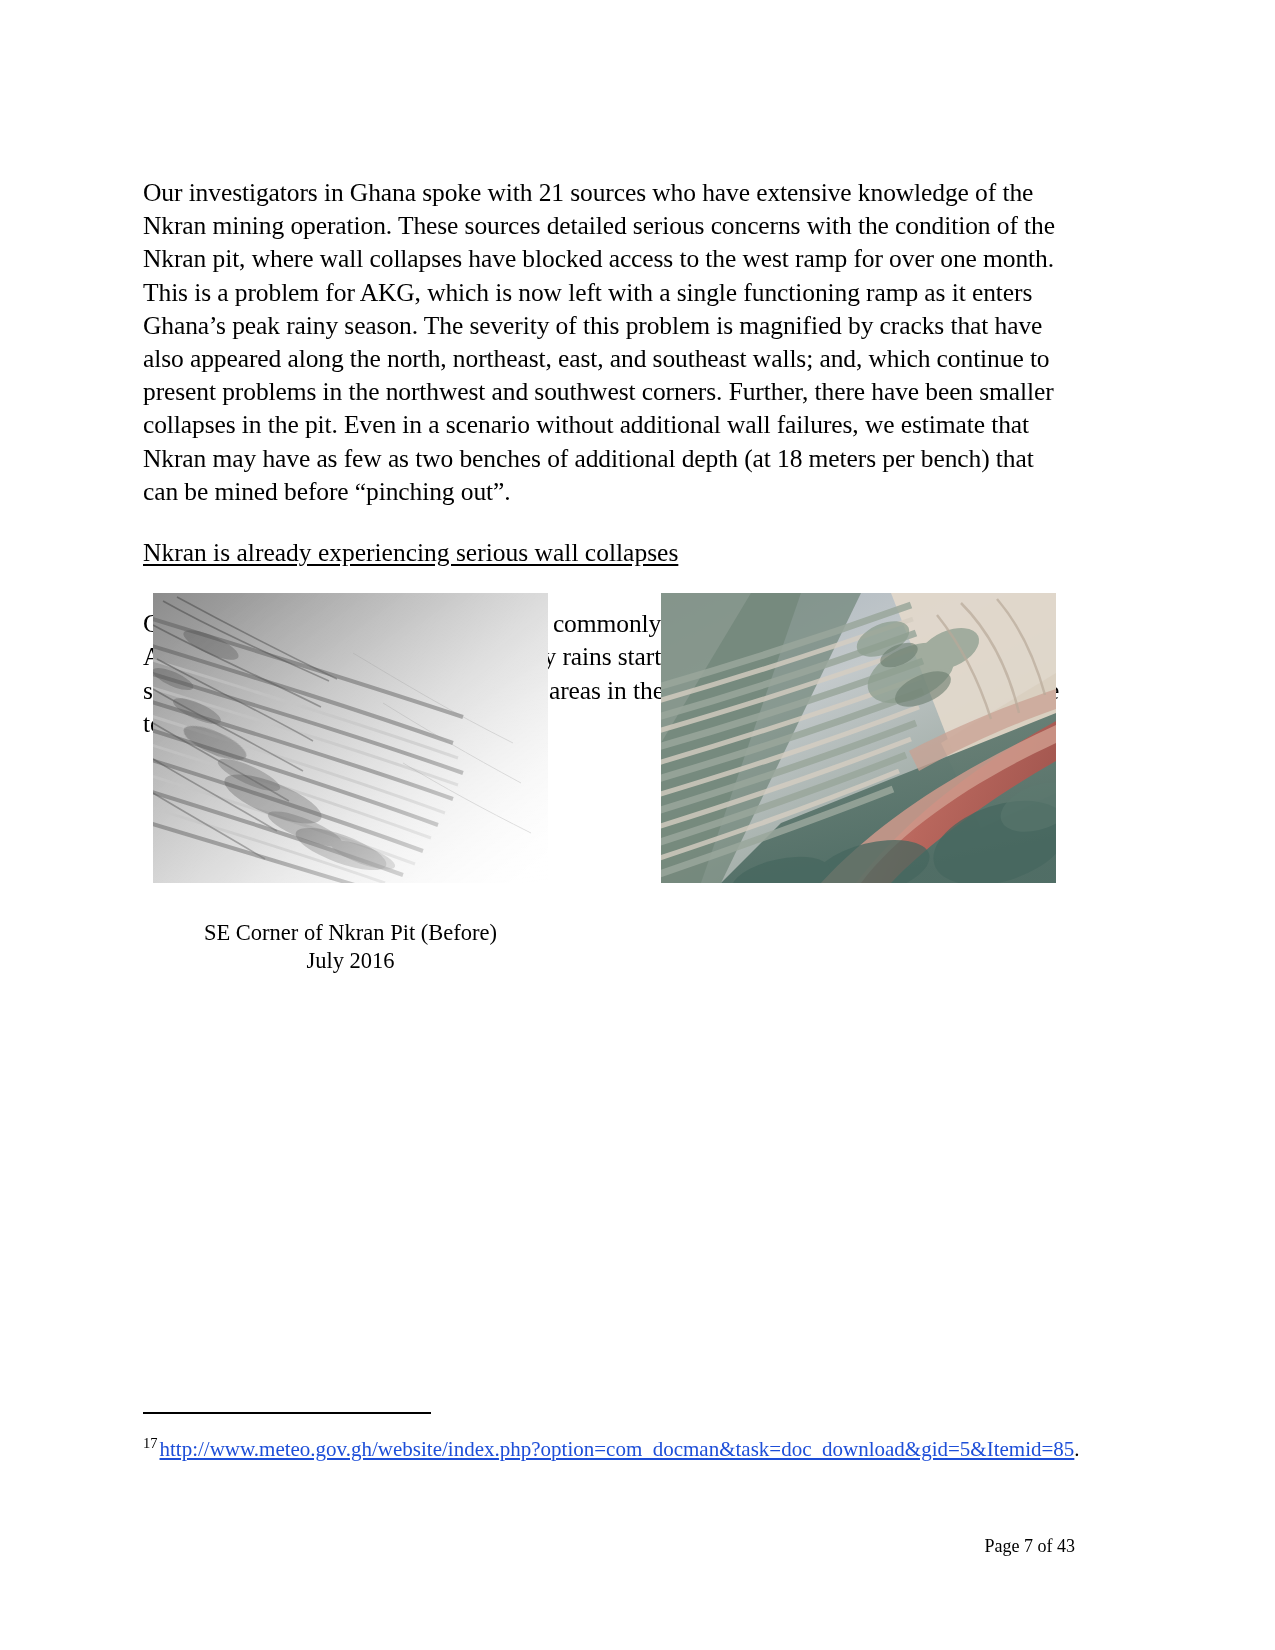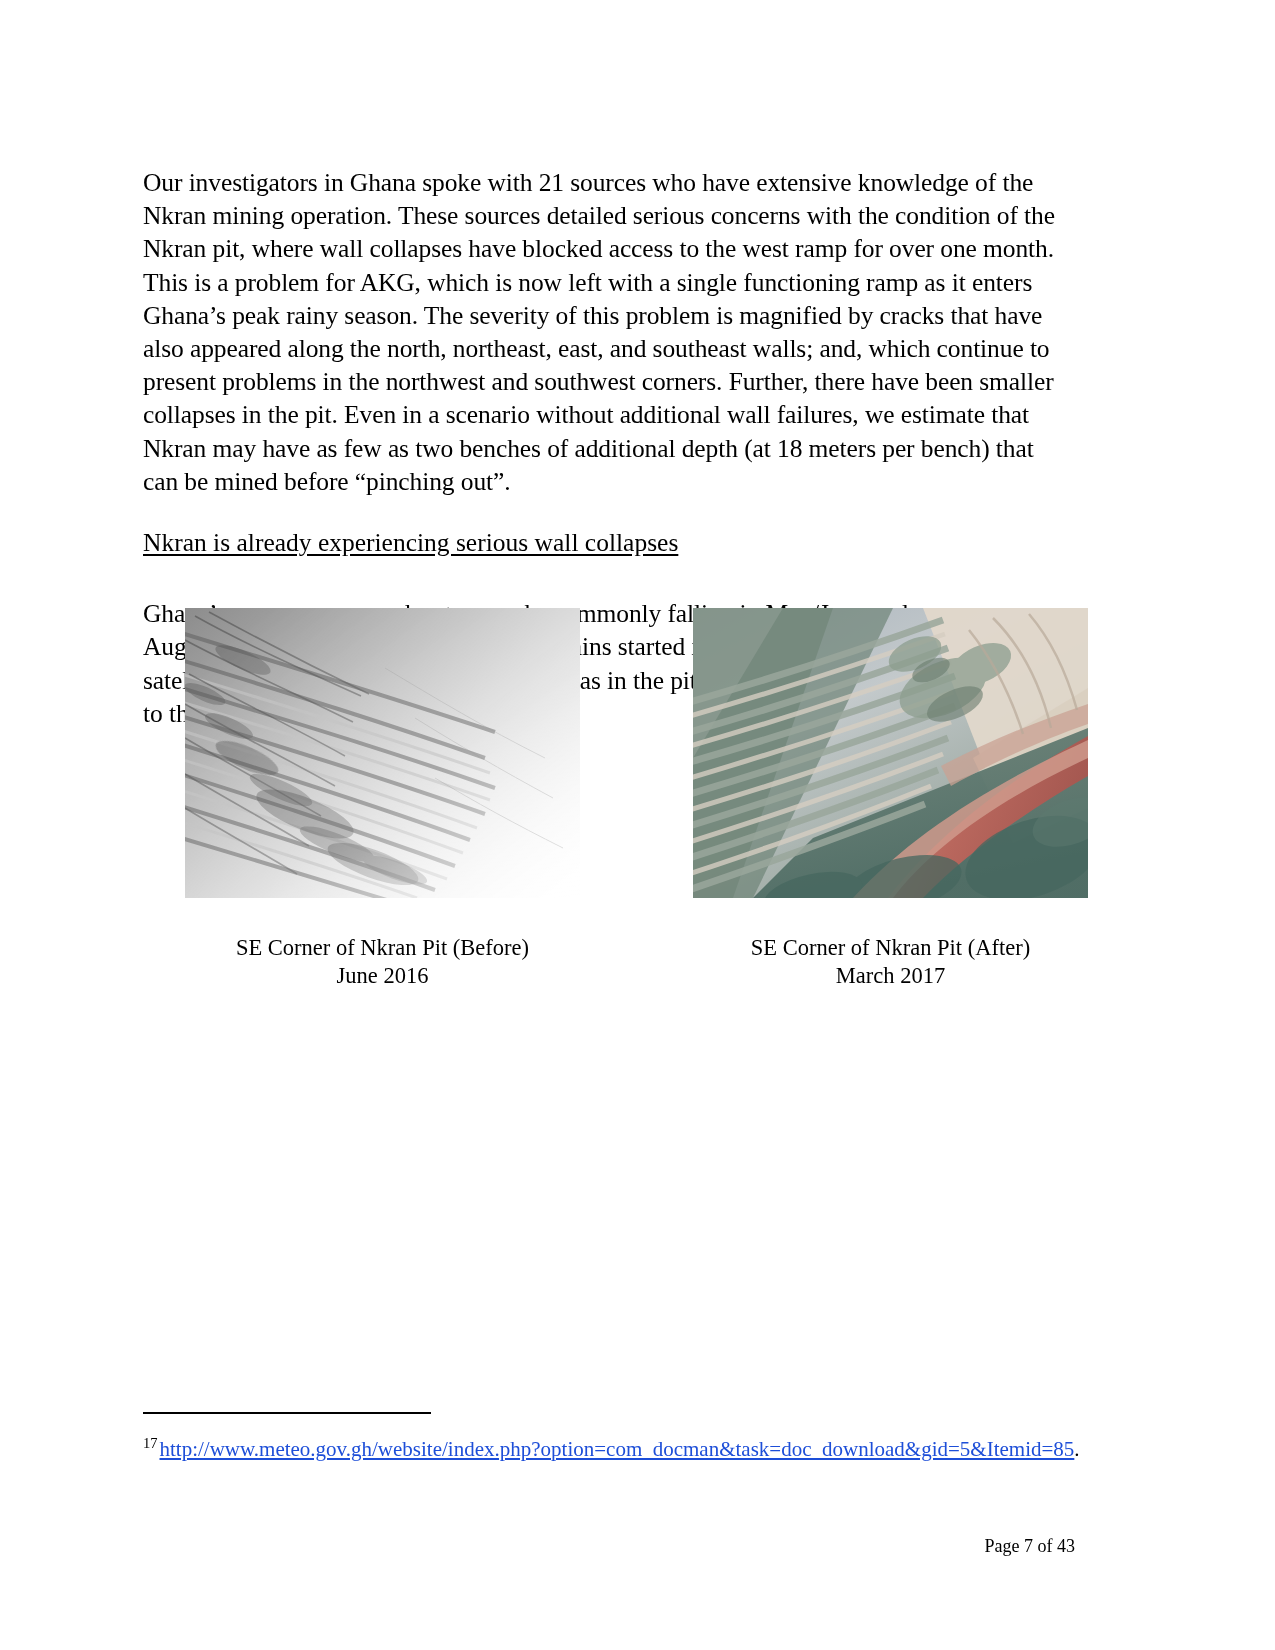--- a/index.html
+++ b/index.html
@@ -15,21 +15,21 @@
     position: relative;
     width: 1275px;
     height: 1650px;
     background: #ffffff;
     overflow: hidden;
     box-sizing: border-box;
   }
   .content {
     position: absolute;
     left: 143px;
-    top: 166px;
+    top: 176px;
     width: 932px;
   }
   p.body-text {
     margin: 0 0 28px 0;
     font-size: 25.5px;
     line-height: 33.2px;
     text-align: left;
     letter-spacing: -0.1px;
   }
   .section-heading {
@@ -50,23 +50,22 @@
   
   .figures {
     position: absolute;
     left: 143px;
     top: 592px;
     width: 932px;
     height: 390px;
   }
   .figure {
     position: absolute;
-    top: 16px;
+    top: 1px;
     width: 395px;
-    margin-left: 32px;
   }
   .figure.left  { left: 10px; }
   .figure.right { left: 518px; }
   .fig-img {
     width: 395px;
     height: 290px;
     display: block;
     overflow: hidden;
     position: relative;
   }
@@ -202,21 +201,21 @@
             <g stroke="#9a9a9a" stroke-width="1" fill="none" opacity="0.3">
               <path d="M200 60 C 250 90, 300 120, 360 150"></path>
               <path d="M230 110 C 272 136, 316 162, 368 190"></path>
               <path d="M250 170 C 290 194, 330 216, 378 240"></path>
             </g>
           </g>
         </svg>
       </div>
       <div class="fig-caption">
         <div>SE Corner of Nkran Pit (Before)</div>
-        <div>June 2016</div>
+        <div>July 2016</div>
       </div>
     </div>
 
     <div class="figure right">
       <div class="fig-img">
         <svg width="395" height="290" viewBox="0 0 395 290" preserveAspectRatio="none">
           <defs>
             <linearGradient id="gSky" x1="0" y1="0" x2="0.7" y2="1">
               <stop offset="0%" stop-color="#a9b3bd"></stop>
               <stop offset="40%" stop-color="#c3c9cb"></stop>
@@ -285,24 +284,20 @@
               <ellipse cx="340" cy="250" rx="70" ry="38" transform="rotate(-18 340 250)"></ellipse>
               <ellipse cx="210" cy="276" rx="60" ry="26" transform="rotate(-14 210 276)"></ellipse>
               <ellipse cx="120" cy="286" rx="50" ry="20" transform="rotate(-12 120 286)"></ellipse>
             </g>
             <g fill="#5d7a70" opacity="0.5">
               <ellipse cx="378" cy="214" rx="40" ry="22" transform="rotate(-20 378 214)"></ellipse>
             </g>
           </g>
         </svg>
       </div>
-      <div class="fig-caption">
-        <div>SE Corner of Nkran Pit (After)</div>
-        <div>March 2017</div>
-      </div>
     </div>
 
   </div>
 
   <div class="footnote-area">
     <div class="footnote-rule"></div>
     <div class="footnote-text">
       <sup>17</sup><span class="footnote-link">http://www.meteo.gov.gh/website/index.php?option=com_docman&amp;task=doc_download&amp;gid=5&amp;Itemid=85</span><span>.</span>
     </div>
   </div>

